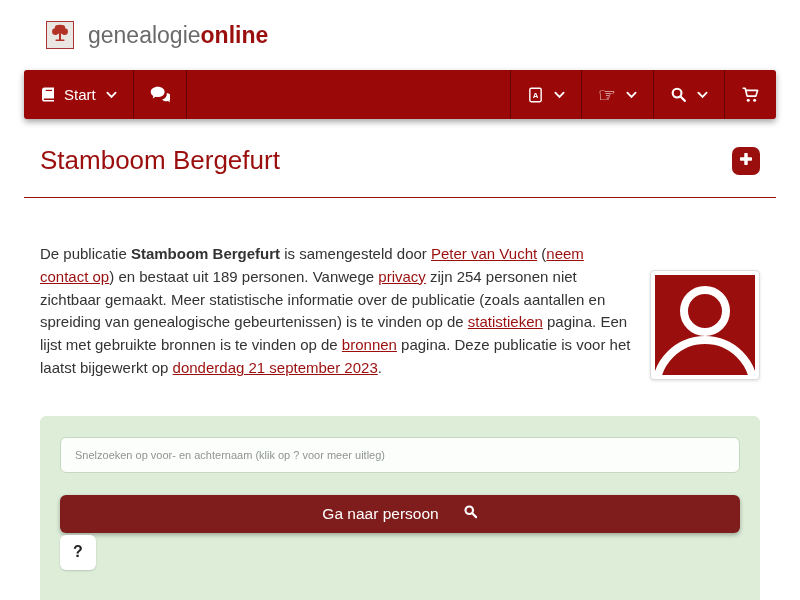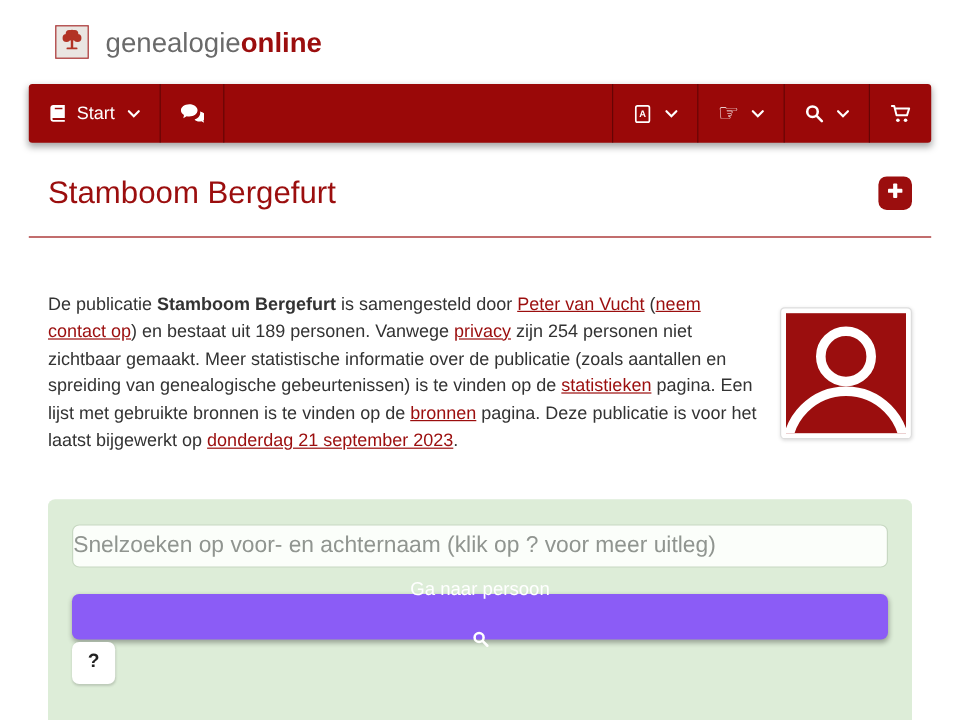--- a/index.html
+++ b/index.html
@@ -42,47 +42,46 @@
   
   main { margin: 0 40px; }
   .title-row { margin-top: 26px; display: flex; align-items: center; justify-content: space-between; }
   h1 { margin: 0; font-size: 26px; font-weight: 500; color: #9b0e0e; }
   .plus-btn {
     width: 28px; height: 28px; border: none; border-radius: 7px; background: #9b0e0e;
     display: flex; align-items: center; justify-content: center; cursor: pointer; padding: 0;
   }
   .rule { border: none; border-top: 1px solid #9b0e0e; margin: 21px -16px 0 -16px; height: 0; }
 
-  .intro-row { display: flex; margin-top: 45px; align-items: center; }
+  .intro-row { display: flex; margin-top: 45px; align-items: flex-end; }
   .intro-text { width: 594px; font-size: 15px; line-height: 1.52; margin: 0; }
   .intro-text a { color: #9b0e0e; text-decoration: underline; cursor: pointer; }
   .avatar-card {
     margin-left: 16px; width: 110px; height: 110px; background: #fff;
     border: 1px solid #ddd; border-radius: 4px; padding: 4px;
     box-shadow: 0 1px 3px rgba(0,0,0,0.12); cursor: pointer;
   }
   .avatar-inner { width: 100px; height: 100px; background: #9b0e0e; overflow: hidden; }
 
   
   .search-panel {
     margin-top: 36px; background: #ddedd8; border-radius: 6px; padding: 21px 20px; height: 220px;
   }
   .search-input {
     width: 100%; height: 36px; border: 1px solid #c7d8c2; border-radius: 6px;
-    background: #fbfefa; padding: 0 0; font-size: 19px; color: #333;
+    background: #fbfefa; padding: 0 14px; font-size: 11px; color: #333;
     font-family: "Liberation Sans", sans-serif; outline: none;
   }
   .search-input::placeholder { color: #909590; }
   .go-btn {
     margin-top: 22px; width: 100%; height: 38px; border: none; border-radius: 6px;
-    background: #8b5cf6; color: #fff; font-size: 15.5px;
+    background: #7f1d1d; color: #fff; font-size: 15.5px;
     font-family: "Liberation Sans", sans-serif;
     display: flex; align-items: center; justify-content: center; gap: 24px; cursor: pointer;
     box-shadow: 0 2px 4px rgba(0,0,0,0.3);
-    flex-direction: column;
   }
   .help-btn {
     margin-top: 2px; width: 36px; height: 35px; border: none; border-radius: 6px;
     background: #fff; color: #222; font-size: 16px; font-weight: bold;
     font-family: "Liberation Sans", sans-serif; cursor: pointer;
     box-shadow: 0 1px 2px rgba(0,0,0,0.15);
   }
 </style>
 </head>
 <body>

